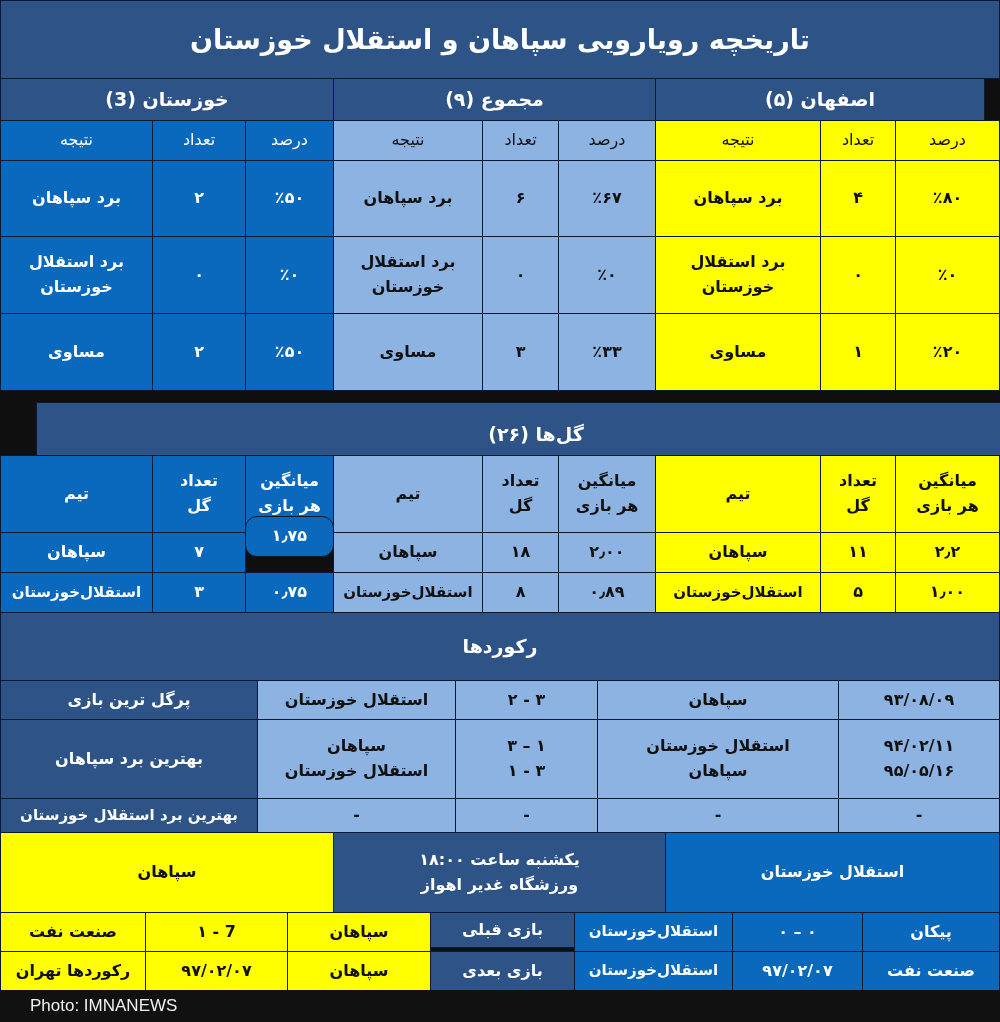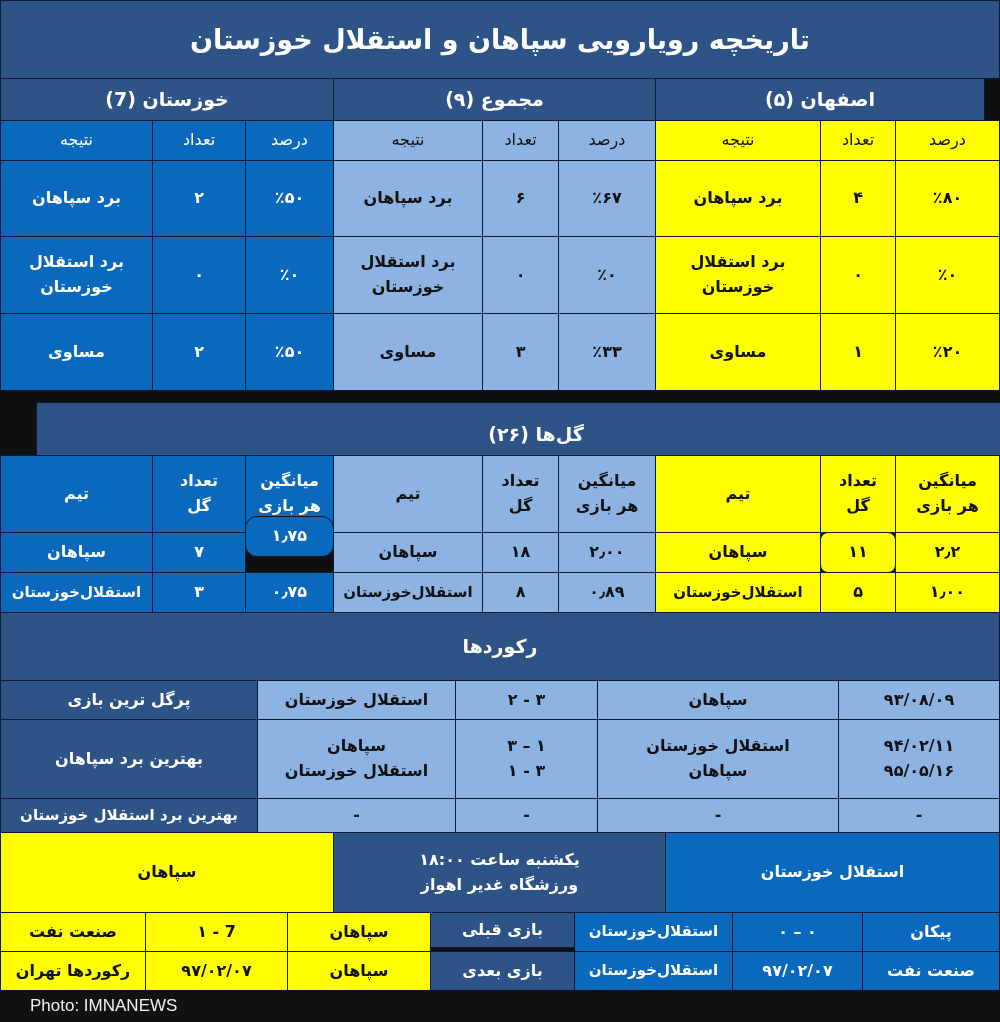--- a/index.html
+++ b/index.html
@@ -17,21 +17,21 @@
   .footer { position:absolute; left:0; top:990px; width:1000px; height:32px; background:#111111; color:#f0f0f0; font-family:"Liberation Sans", sans-serif; font-size:17px; display:flex; align-items:center; padding-left:30px; box-sizing:border-box; }
   .stack span { display:block; }
 </style>
 </head>
 <body>
 
 <div class="abs dark title" style="left:0;top:0;width:1000px;height:79px;">تاریخچه رویارویی سپاهان و استقلال خوزستان</div>
 
 <div class="abs dark sec" style="left:655px;top:78px;width:330px;height:43px;">اصفهان (۵)</div>
 <div class="abs dark sec" style="left:333px;top:78px;width:323px;height:43px;">مجموع (۹)</div>
-<div class="abs dark sec" style="left:0;top:78px;width:334px;height:43px;">خوزستان (7)</div>
+<div class="abs dark sec" style="left:0;top:78px;width:334px;height:43px;">خوزستان (3)</div>
 
 <div class="abs yellow hdr" style="left:895px;top:120px;width:105px;height:41px;">درصد</div>
 <div class="abs yellow hdr" style="left:820px;top:120px;width:76px;height:41px;">تعداد</div>
 <div class="abs yellow hdr" style="left:655px;top:120px;width:166px;height:41px;">نتیجه</div>
 
 <div class="abs yellow cell" style="left:895px;top:160px;width:105px;height:77px;">٪۸۰</div>
 <div class="abs yellow cell" style="left:820px;top:160px;width:76px;height:77px;">۴</div>
 <div class="abs yellow cell" style="left:655px;top:160px;width:166px;height:77px;">برد سپاهان</div>
 
 <div class="abs yellow cell" style="left:895px;top:236px;width:105px;height:78px;">٪۰</div>
@@ -88,21 +88,21 @@
 <div class="abs yellow cell stack" style="left:895px;top:455px;width:105px;height:78px;flex-direction:column;">
   <span>میانگین</span>
     <span>هر بازی</span>
 </div>
 <div class="abs yellow cell stack" style="left:820px;top:455px;width:76px;height:78px;flex-direction:column;">
   <span>تعداد</span>
     <span>گل</span>
 </div>
 <div class="abs yellow cell" style="left:655px;top:455px;width:166px;height:78px;">تیم</div>
 <div class="abs yellow cell" style="left:895px;top:532px;width:105px;height:41px;">۲٫۲</div>
-<div class="abs yellow cell" style="left:820px;top:532px;width:76px;height:41px;border-radius:8px;">۱۱</div>
+<div class="abs yellow cell" style="left:820px;top:532px;width:76px;height:41px;">۱۱</div>
 <div class="abs yellow cell" style="left:655px;top:532px;width:166px;height:41px;">سپاهان</div>
 <div class="abs yellow cell" style="left:895px;top:572px;width:105px;height:41px;">۱٫۰۰</div>
 <div class="abs yellow cell" style="left:820px;top:572px;width:76px;height:41px;">۵</div>
 <div class="abs yellow cellsm" style="left:655px;top:572px;width:166px;height:41px;">استقلال‌خوزستان</div>
 
 <div class="abs light cell stack" style="left:558px;top:455px;width:98px;height:78px;flex-direction:column;">
   <span>میانگین</span>
     <span>هر بازی</span>
 </div>
 <div class="abs light cell stack" style="left:482px;top:455px;width:77px;height:78px;flex-direction:column;">

